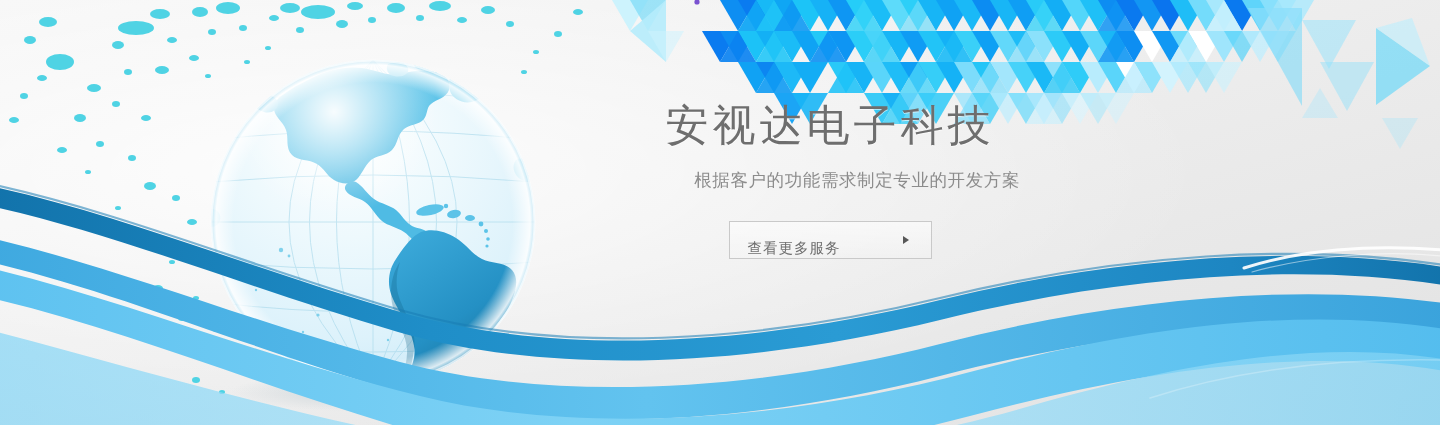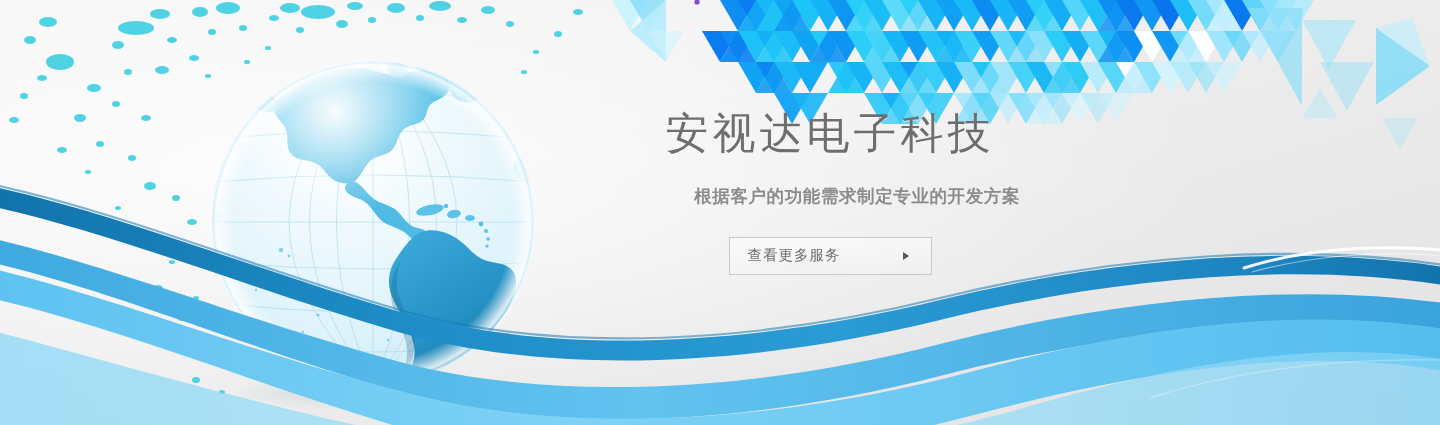--- a/index.html
+++ b/index.html
@@ -10,41 +10,41 @@
   }
   #banner{
     position:relative;width:1440px;height:425px;overflow:hidden;
     background:
       radial-gradient(ellipse 900px 520px at 30% 42%, #f3f3f3 0%, #ececec 45%, #e3e3e3 100%);
   }
   .layer{position:absolute;inset:0;}
   svg.layer{display:block;}
   
   #copy{
-    position:absolute;left:640px;top:108px;width:380px;text-align:right;
+    position:absolute;left:640px;top:100px;width:380px;text-align:right;
     z-index:40;
   }
   #title{
     font-size:43px;line-height:1.18;color:#6e6e6e;
     letter-spacing:4px;font-weight:400;white-space:nowrap;
     margin:0 0 6px 0;text-align:center;
     text-shadow:0 1px 0 rgba(255,255,255,.6);
   }
   .sub{
     font-size:17.5px;line-height:1.55;color:#8c8c8c;
     letter-spacing:.6px;white-space:nowrap;margin:0;
   }
-  #sub1{margin-top:24px;font-weight:bold;}
+  #sub1{margin-top:16px;}
   #btn-wrap{display:flex;justify-content:center;margin-top:27px;}
   #cta{
     box-sizing:border-box;
     width:203px;height:38px;
     border:1px solid #c9c9c9;
     background:linear-gradient(180deg,rgba(255,255,255,.55),rgba(255,255,255,.12));
-    display:flex;align-items:center;
+    display:flex;align-items:flex-end;
     padding:0 28px 0 18px;
     cursor:pointer;
     position:relative;
   }
   #cta-label{font-size:14.5px;color:#6f6f6f;letter-spacing:1px;white-space:nowrap;}
   #cta-arrow{
     position:absolute;right:22px;top:50%;transform:translateY(-50%);
     width:0;height:0;border-left:6px solid #575757;
     border-top:4.5px solid transparent;border-bottom:4.5px solid transparent;
   }

